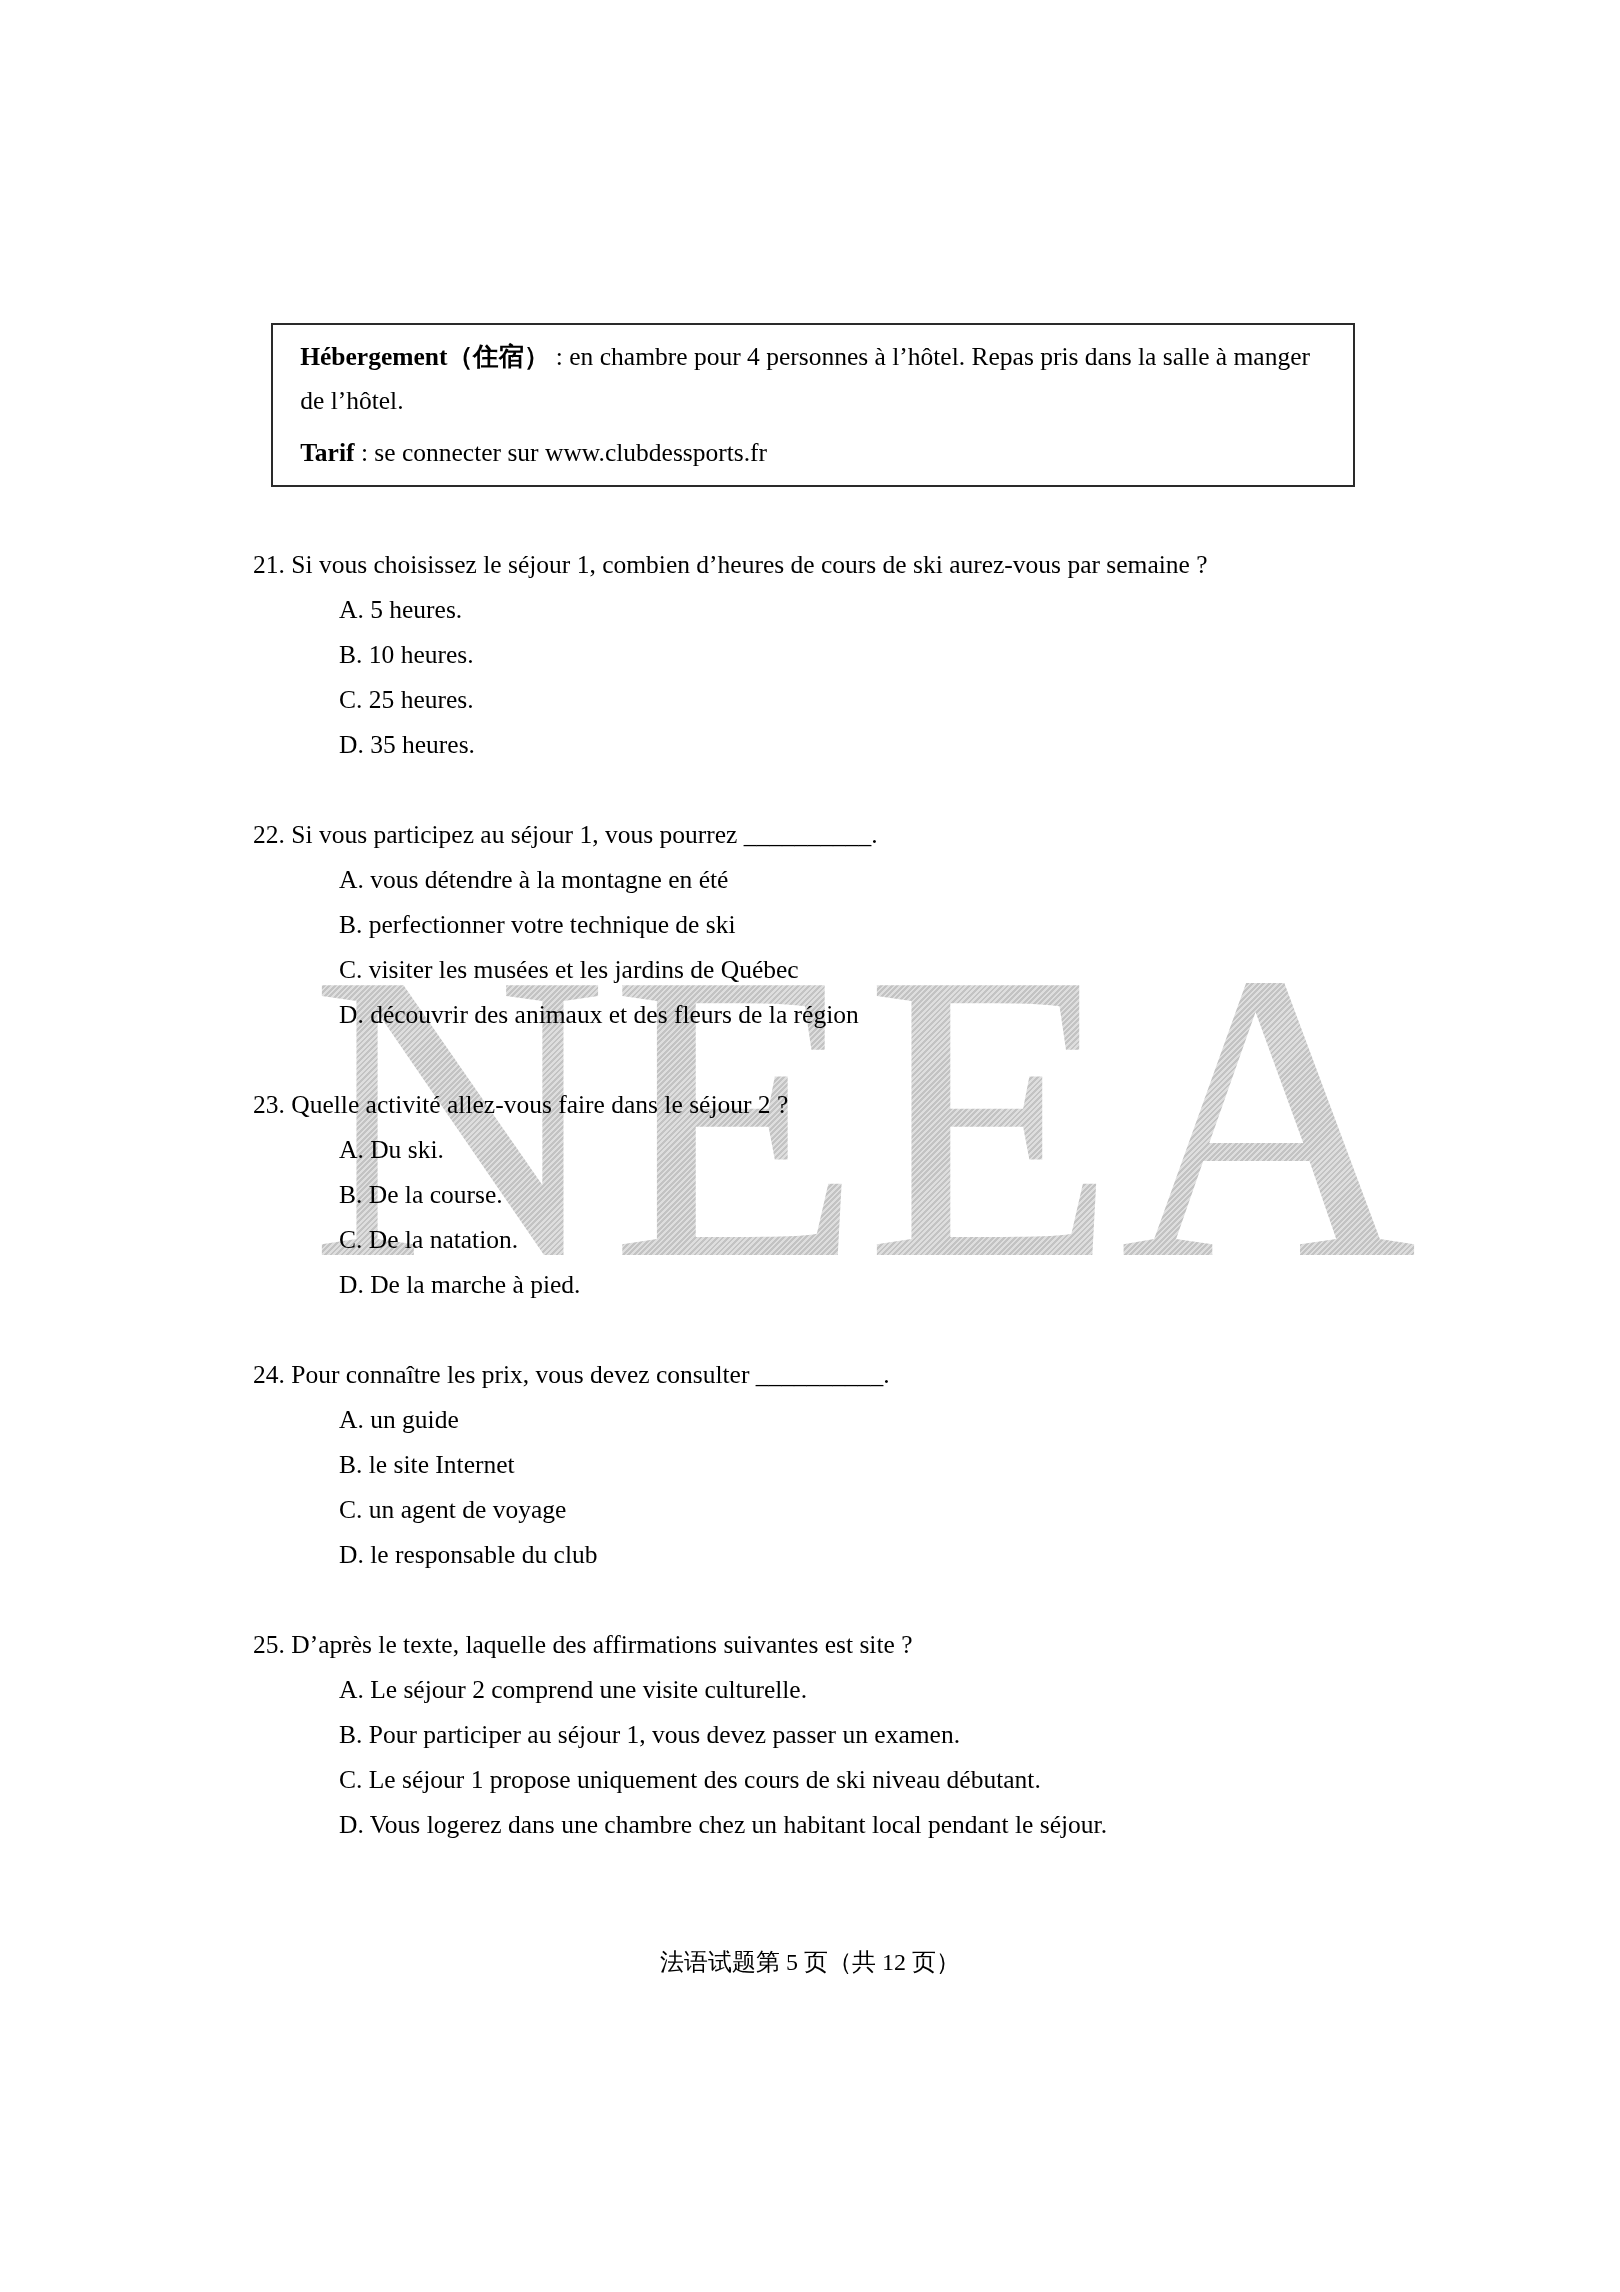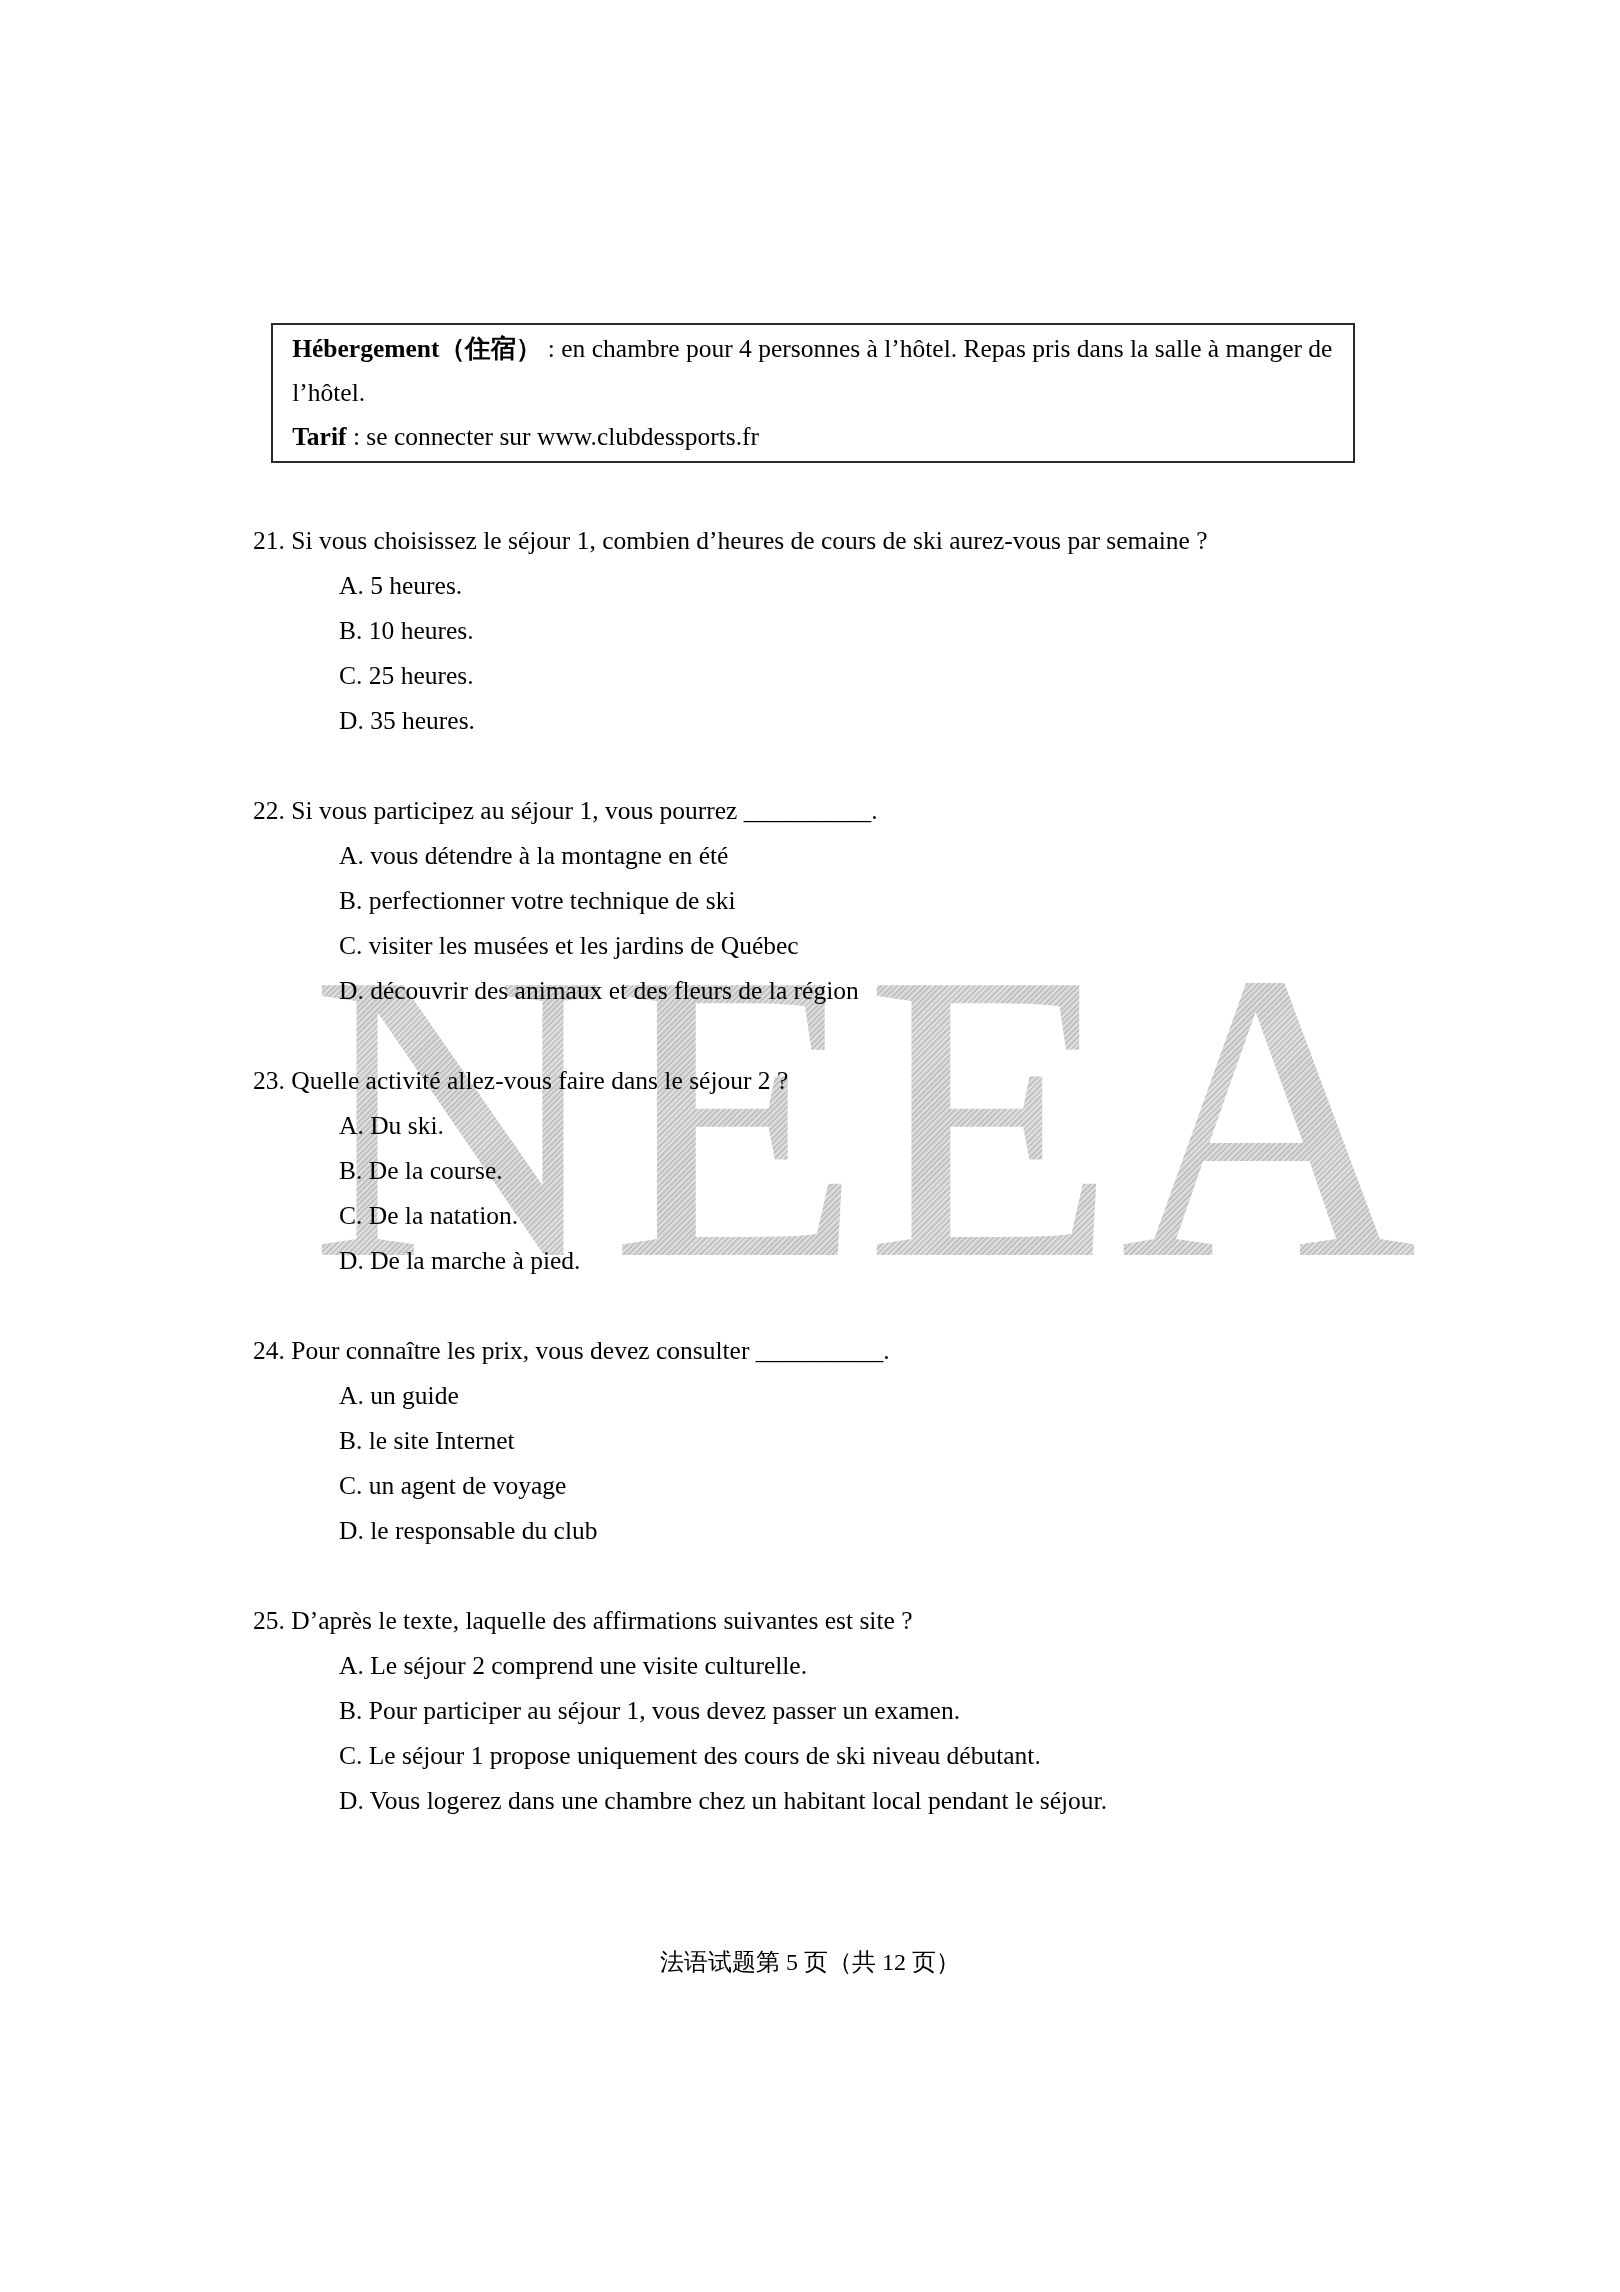--- a/index.html
+++ b/index.html
@@ -41,21 +41,21 @@
     padding: 323px 157px 0 253px;
   }
   .infobox {
     margin-left: 17.6px;
     width: 1041px;
     border: 2px solid #2a2a2a;
     padding: 2px 19.6px;
     line-height: 44px;
   }
   .infobox p {
-    margin: 0;
+    margin: 8px;
   }
   .bold-label {
     font-weight: bold;
   }
   .questions {
     margin-top: 55px;
   }
   .question + .question {
     margin-top: 45px;
   }

